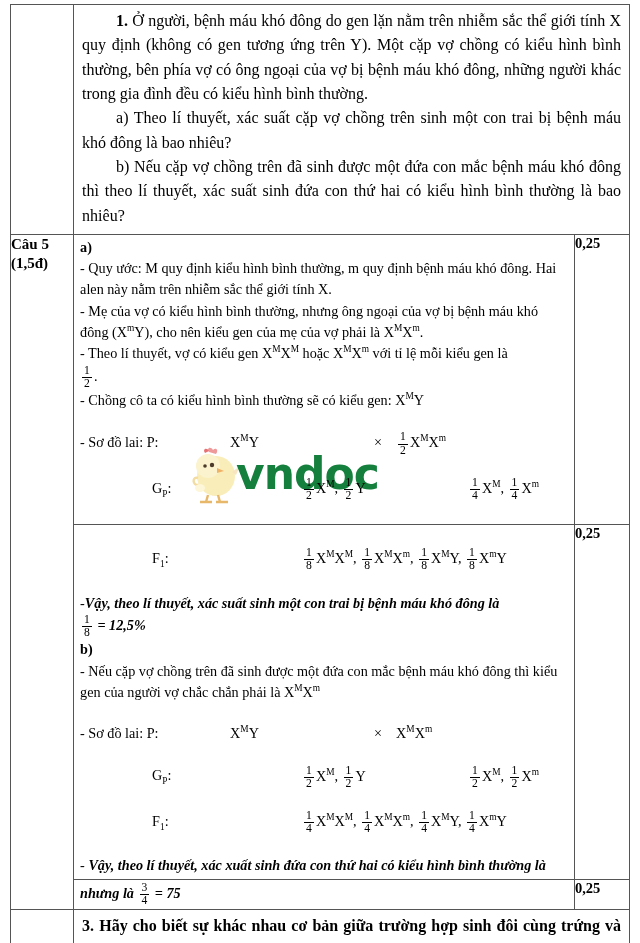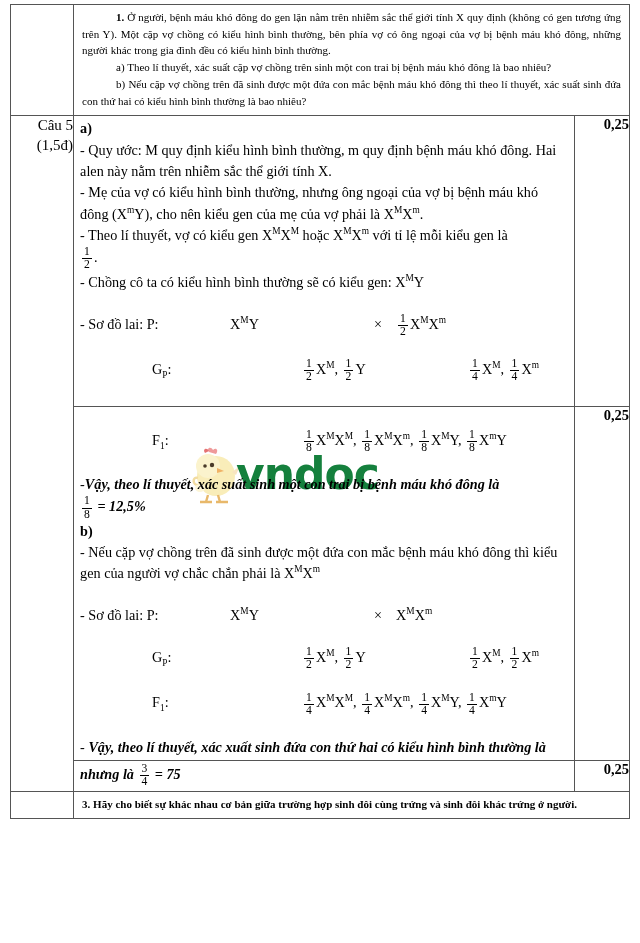--- a/index.html
+++ b/index.html
@@ -68,46 +68,46 @@
     background: transparent;
   }
 
   .col-label { width: 63px; }
   .col-body  { width: 500px; }
   .col-score { width: 55px; }
 
   
   .qblock {
     padding: 4px 8px 6px 8px;
-    font-size: 11px;
+    font-size: 16px;
     line-height: 1.52;
     text-align: justify;
   }
   .qblock p { margin: 0 0 0 0; }
   .indent { text-indent: 34px; }
 
   .ablock {
     padding: 2px 6px 2px 6px;
     font-size: 14.2px;
     line-height: 1.5;
   }
   .ablock p { margin: 0; }
 
   b, .b { font-weight: 700; }
   .bi { font-weight: 700; font-style: italic; margin-top: 24px; }
 
   .label-cell {
-    text-align: right;
-    font-weight: 400;
+    text-align: left;
+    font-weight: 700;
     font-size: 15px;
     line-height: 1.3;
     vertical-align: middle;
   }
   .score-cell {
-    text-align: right;
+    text-align: left;
     font-weight: 700;
     font-size: 14.5px;
     vertical-align: middle;
   }
 
   
   sup, sub {
     font-size: 0.66em;
     line-height: 0;
   }

